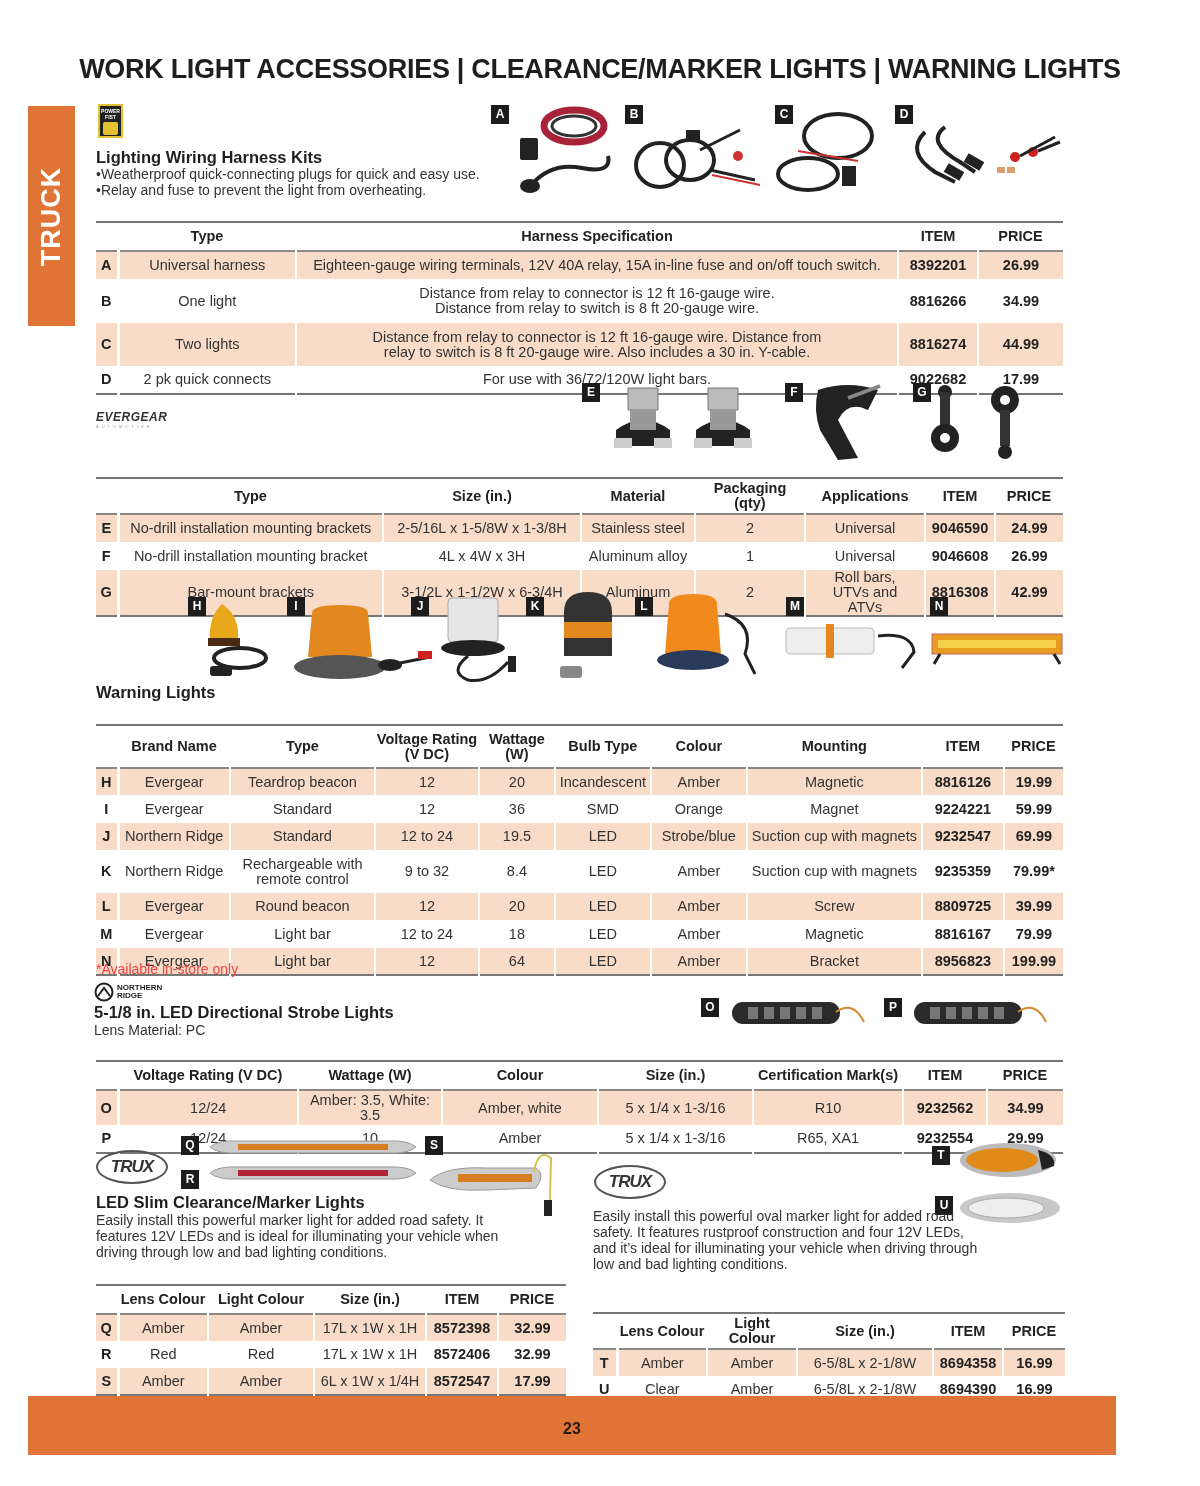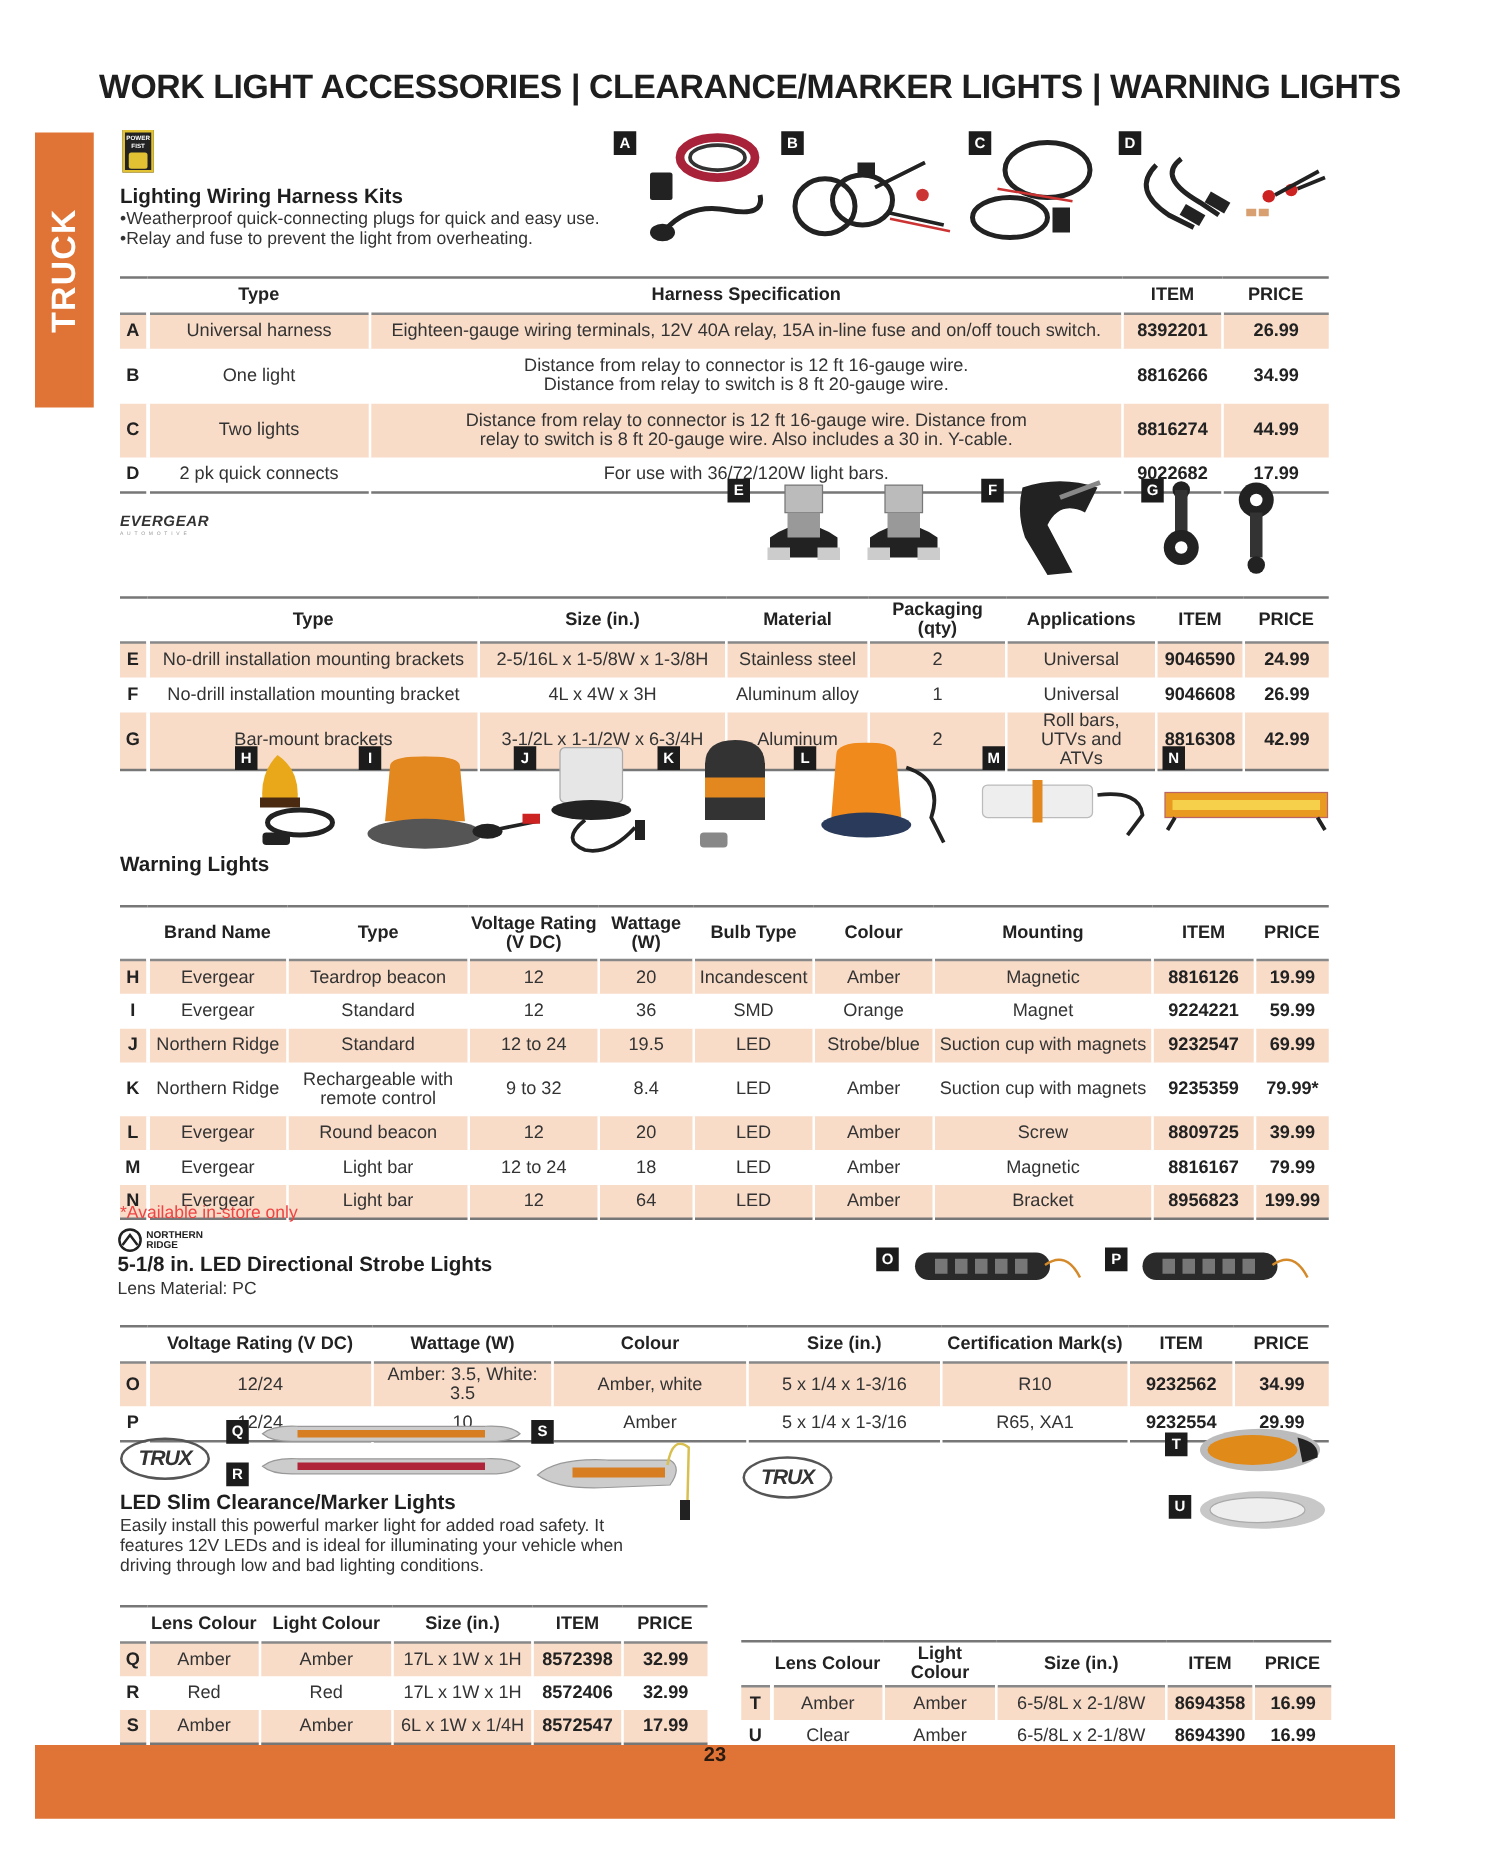--- a/index.html
+++ b/index.html
@@ -1,21 +1,21 @@
 <!DOCTYPE html>
 <html><head>
 <meta charset="utf-8">
 <style>
   * { box-sizing: border-box; margin: 0; padding: 0; }
   body { width: 1200px; height: 1486px; background: #ffffff; font-family: "Liberation Sans", sans-serif; color: #222; position: relative; overflow: hidden; }
   .page-title { position: absolute; left: 0; top: 54px; width: 1200px; text-align: center; font-size: 27px; font-weight: bold; color: #1e1e1e; letter-spacing: -0.3px; }
   .side-tab { position: absolute; left: 28px; top: 106px; width: 47px; height: 220px; background: #e07436; display: flex; align-items: center; justify-content: center; }
   .side-tab span { color: #fff; font-weight: bold; font-size: 27px; transform: rotate(-90deg); white-space: nowrap; letter-spacing: 1px; }
   .footer-bar { position: absolute; left: 28px; top: 1396px; width: 1088px; height: 59px; background: #e07436; text-align: center; }
-  .footer-bar span { display: inline-block; margin-top: 0; font-weight: bold; font-size: 16px; color: #2a1a10; }
+  .footer-bar span { display: inline-block; margin-top: 24px; font-weight: bold; font-size: 16px; color: #2a1a10; }
 
   .section { position: absolute; }
   .sec-title { font-size: 16.5px; font-weight: bold; color: #1e1e1e; }
   .sec-desc { font-size: 14px; color: #333; line-height: 16px; }
   .brand-logo { font-size: 11px; font-weight: bold; font-style: italic; color: #333; }
 
   table.spec { border-collapse: collapse; width: 100%; font-size: 14.5px; color: #333; margin-top: 16px; }
   table.spec th { font-weight: bold; color: #222; font-size: 14.5px; padding: 2px 2px; text-align: center; line-height: 15px; }
   table.spec td { padding: 2px 2px; text-align: center; line-height: 15px; }
   table.spec thead tr { border-top: 2px solid #777; border-bottom: 2px solid #888; }
@@ -521,20 +521,21 @@
   <ellipse cx="44" cy="20" rx="36" ry="12" fill="#e08a1a"></ellipse>
   <path d="M80 10 Q98 14 96 26 L84 30" fill="#222"></path>
 </svg>
 <div class="tag" style="left:935px; top:1196px;">U</div>
 <svg class="prod-img" style="left:958px; top:1190px;" width="106" height="36" viewBox="0 0 106 36">
   <ellipse cx="52" cy="18" rx="50" ry="15" fill="#c8c8c8"></ellipse>
   <ellipse cx="48" cy="18" rx="38" ry="10" fill="#eeeeee" stroke="#aaa"></ellipse>
 </svg>
 
 <div class="section" style="left:593px; top:1208px; width:400px;">
+  <div class="sec-desc" style="width:395px;">Easily install this powerful oval marker light for added road safety. It features rustproof construction and four 12V LEDs, and it’s ideal for illuminating your vehicle when driving through low and bad lighting conditions.</div>
 </div>
 
 <div class="section" style="left:593px; top:1296px; width:472px;">
   <table class="spec">
     <thead>
       <tr style="height:29px;">
         <th style="width:24px;"></th>
         <th style="width:90px;">Lens Colour</th>
         <th style="width:90px;">Light Colour</th>
         <th style="width:136px;">Size (in.)</th>

